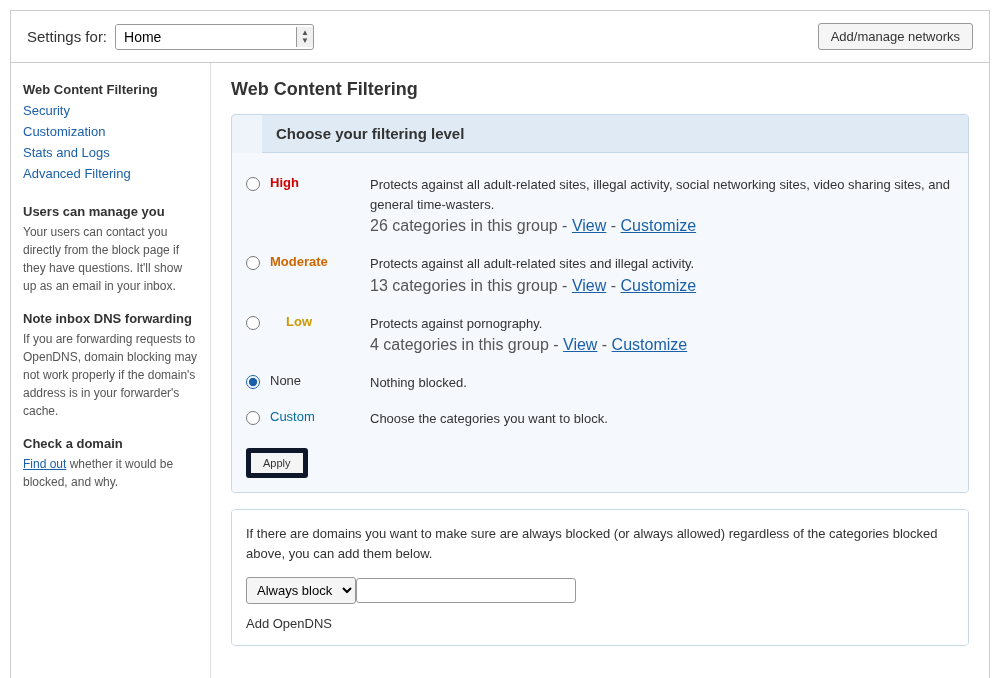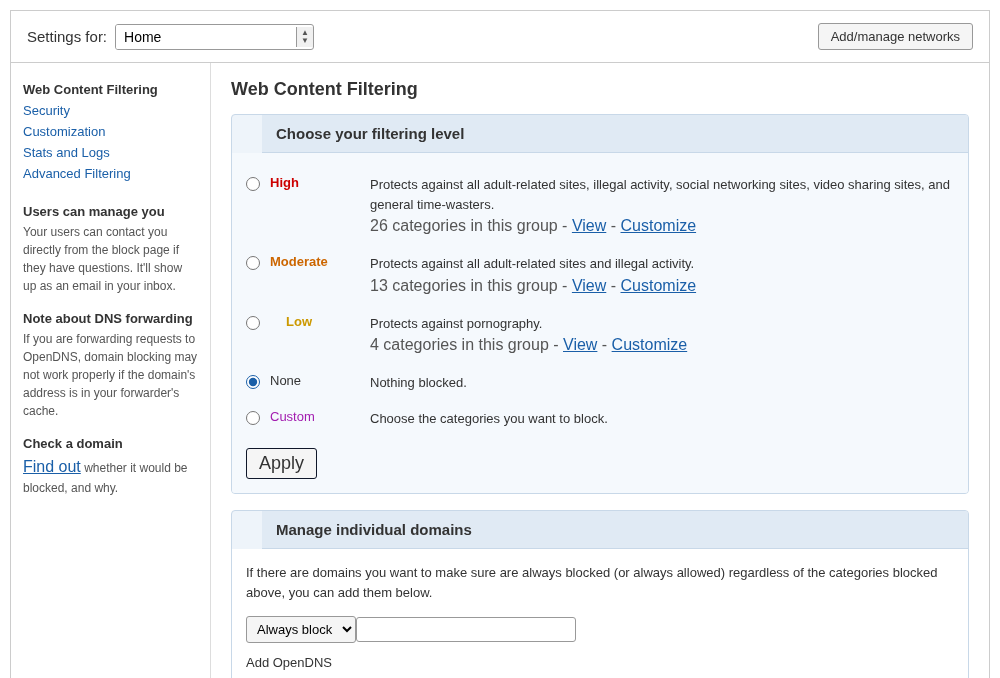--- a/index.html
+++ b/index.html
@@ -115,21 +115,21 @@
     }
     .sidebar-section p {
       font-size: 12px;
       color: #555;
       line-height: 1.5;
     }
     .sidebar-section a {
       color: #1a5fa8;
       text-decoration: underline;
       cursor: pointer;
-      font-size: 16px;
+      font-size: 12px;
     }
     
     .content {
       flex: 1;
       padding: 16px 20px;
       background: #fff;
     }
     .content-title {
       font-size: 18px;
       font-weight: bold;
@@ -177,44 +177,44 @@
     .desc-col {
       flex: 1;
       font-size: 13px;
       color: #333;
       line-height: 1.5;
     }
     .filter-label-high { color: #cc0000; font-weight: bold; }
     .filter-label-moderate { color: #cc6600; font-weight: bold; }
     .filter-label-low { color: #cc9900; font-weight: bold; margin-left: 16px; }
     .filter-label-none { color: #333; }
-    .filter-label-custom { color: #a21caf; margin-top: 14px; }
+    .filter-label-custom { color: #0369a1; margin-top: 14px; }
     .cat-info {
       font-size: 16px;
       color: #555;
     }
     .cat-info a {
       color: #1a5fa8;
       text-decoration: underline;
       cursor: pointer;
     }
     .radio-input {
       margin: 0;
       cursor: pointer;
       width: 14px;
       height: 14px;
       accent-color: #1a5fa8;
     }
     .apply-btn {
       margin-top: 12px;
       background: #f5f5f5;
-      border: 1px solid #0f172a;
+      border: 5px solid #0f172a;
       border-radius: 3px;
       padding: 4px 12px;
-      font-size: 18px;
+      font-size: 11px;
       cursor: pointer;
       color: #333;
       display: inline-block;
     }
     
     .panel-body-white {
       padding: 14px;
       background: #fff;
     }
     .manage-desc {
@@ -277,21 +277,21 @@
         <a class="sidebar-nav-item link">Stats and Logs</a>
         <a class="sidebar-nav-item link">Advanced Filtering</a>
       </div>
 
       <div class="sidebar-section">
         <h4>Users can manage you</h4>
         <p>Your users can contact you directly from the block page if they have questions. It'll show up as an email in your inbox.</p>
       </div>
 
       <div class="sidebar-section">
-        <h4>Note about DNS forwarding</h4>
+        <h4>Note inbox DNS forwarding</h4>
         <p>If you are forwarding requests to OpenDNS, domain blocking may not work properly if the domain's address is in your forwarder's cache.</p>
       </div>
 
       <div class="sidebar-section">
         <h4>Check a domain</h4>
         <p>
           <a>Find out</a> whether it would be blocked, and why.
         </p>
       </div>
     </div>
@@ -369,21 +369,20 @@
             <div class="desc-col">
               Choose the categories you want to block.
             </div>
           </div>
 
           <button class="apply-btn">Apply</button>
         </div>
       </div>
 
       <div class="panel">
-        <div class="panel-header">Manage individual domains</div>
         <div class="panel-body-white">
           <p class="manage-desc">If there are domains you want to make sure are always blocked (or always allowed) regardless of the categories blocked above, you can add them below.</p>
           <div class="domain-controls">
             <select class="always-block-select">
               <option>Always block</option>
               <option>Never block</option>
             </select>
             <input class="domain-input" type="text" placeholder="" style="">
           </div>
           <div style="cursor:pointer; font-size:13px; color:#333;">Add OpenDNS</div>

